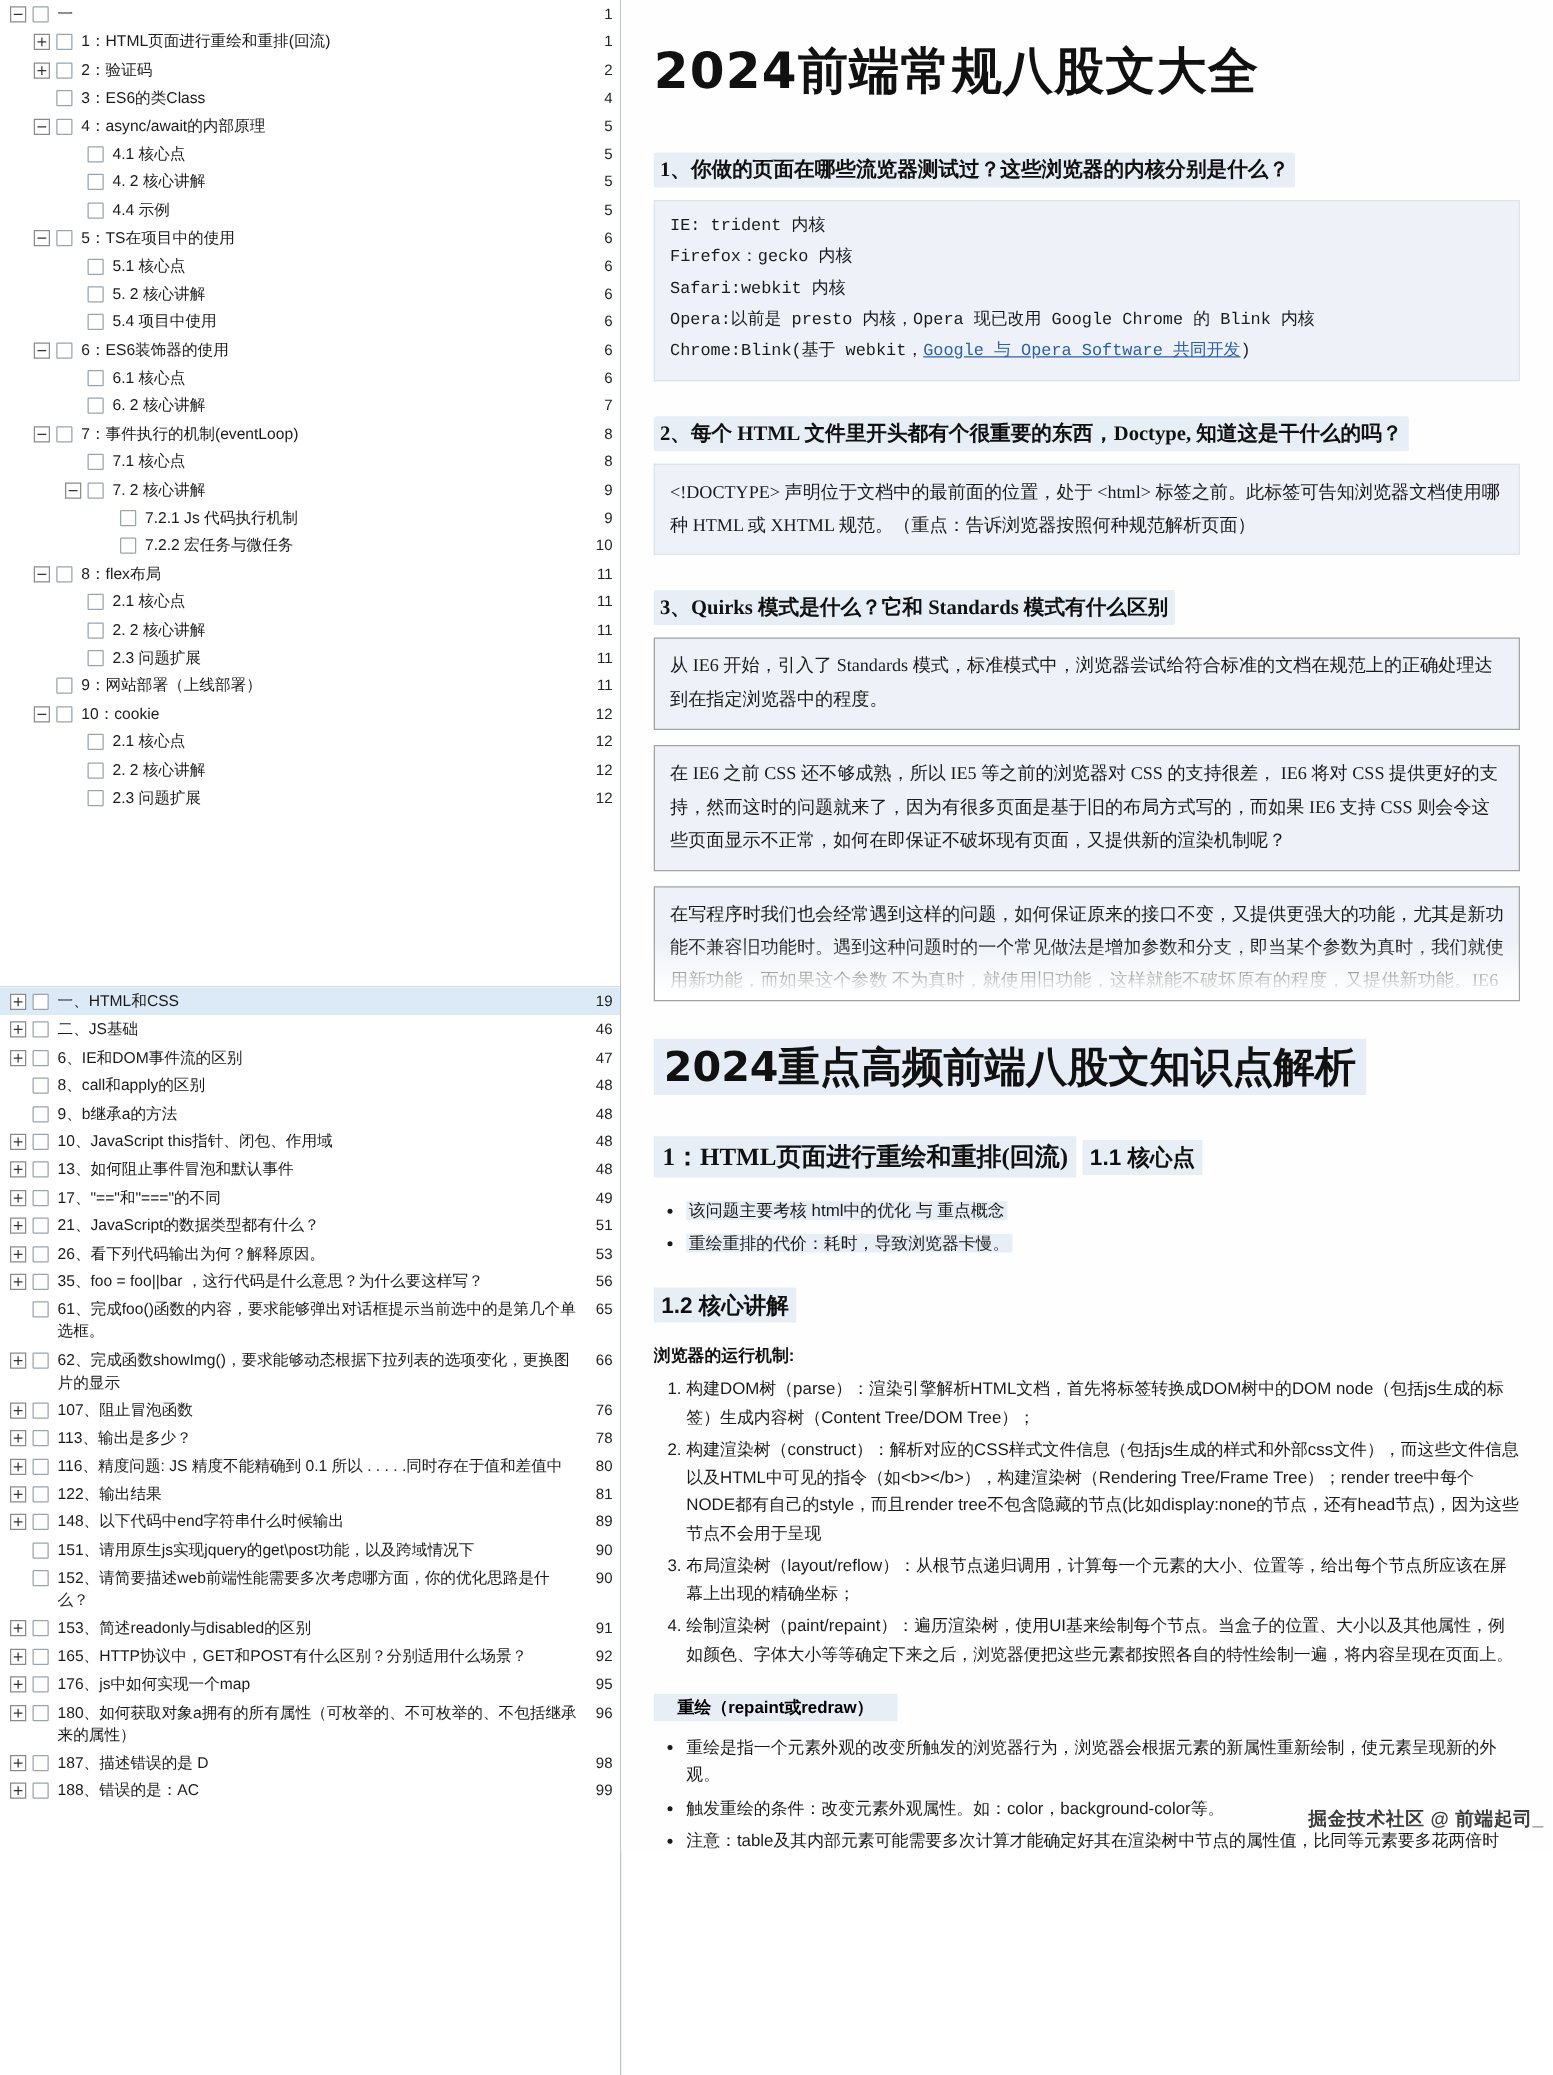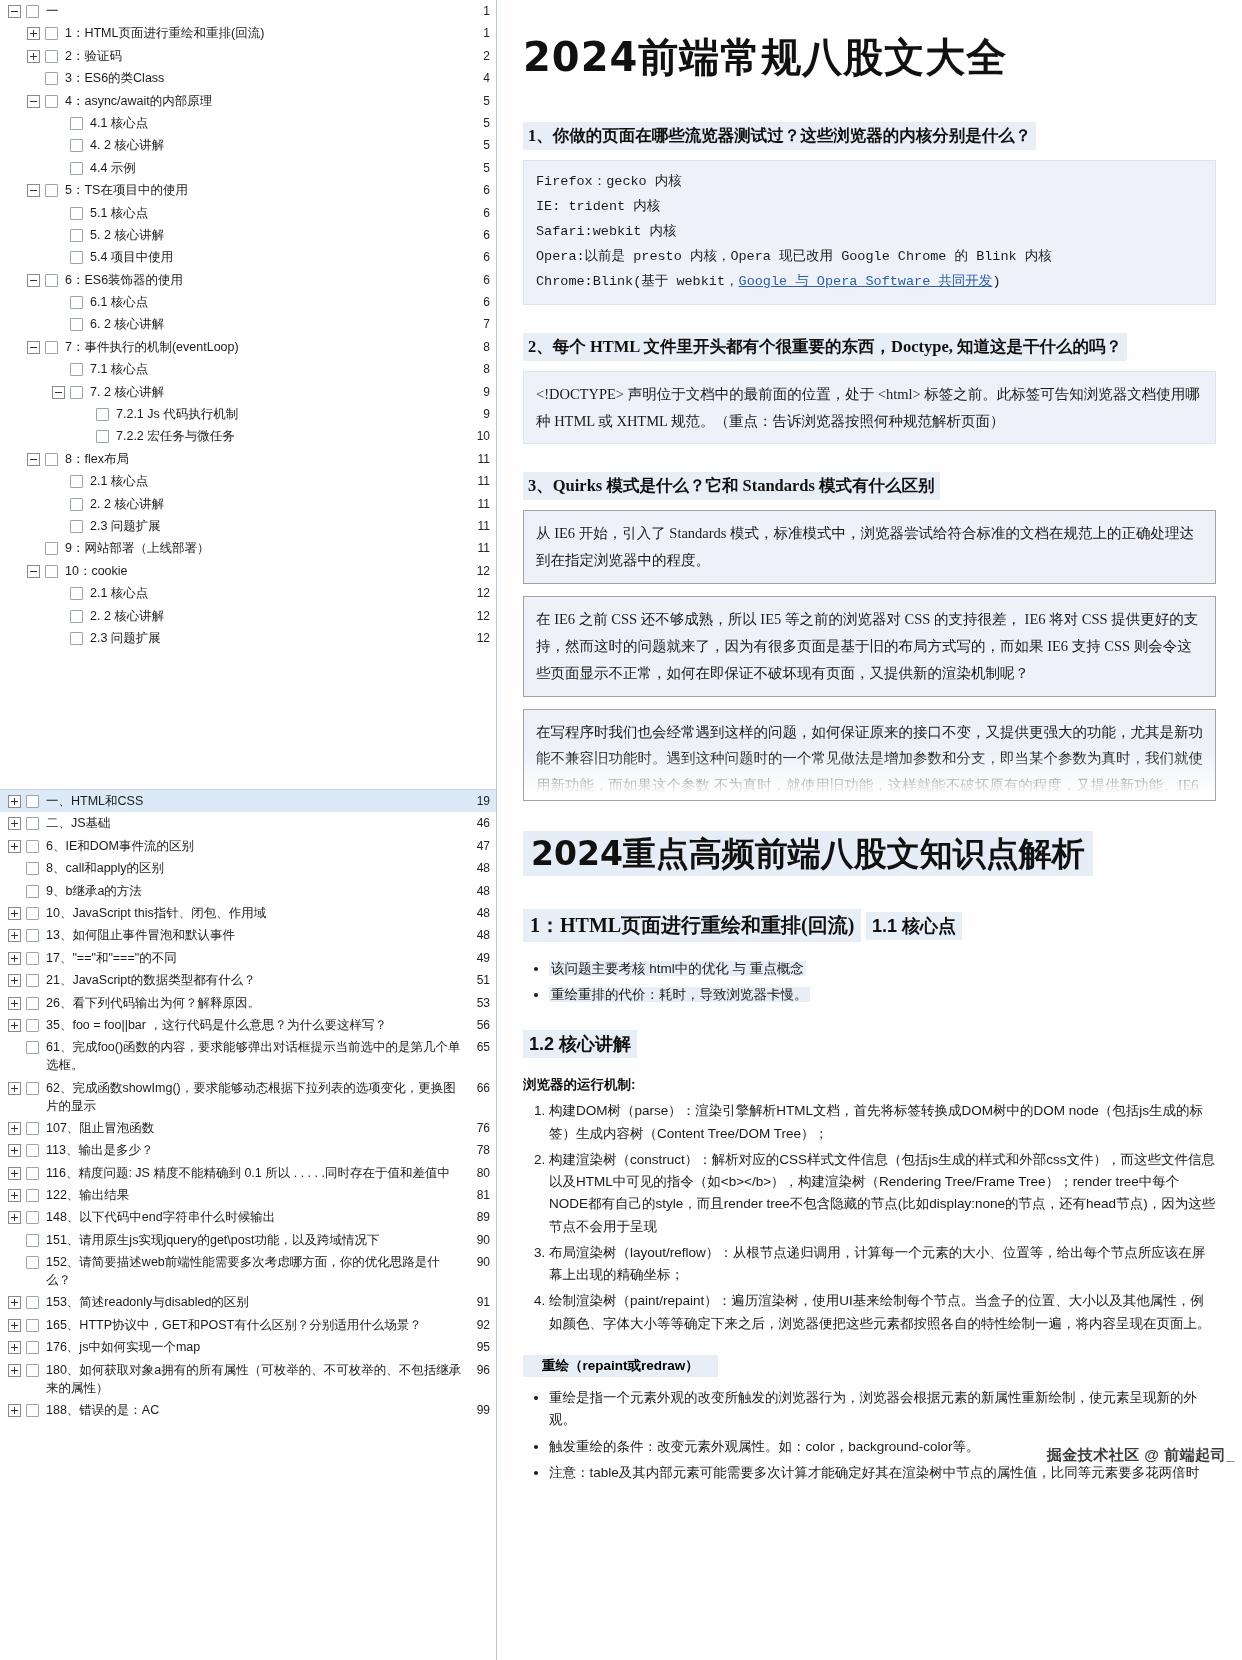--- a/index.html
+++ b/index.html
@@ -679,36 +679,44 @@
             <span class="toggle plus"></span>
             <span class="bk"></span>
             <span class="label">180、如何获取对象a拥有的所有属性（可枚举的、不可枚举的、不包括继承来的属性）</span>
           </div>
           <span class="pnum">96</span>
         </div>
         <div class="row lv0">
           <div class="row-left">
             <span class="toggle plus"></span>
             <span class="bk"></span>
+            <span class="label">187、描述错误的是 D</span>
+          </div>
+          <span class="pnum">98</span>
+        </div>
+        <div class="row lv0">
+          <div class="row-left">
+            <span class="toggle plus"></span>
+            <span class="bk"></span>
             <span class="label">188、错误的是：AC</span>
           </div>
           <span class="pnum">99</span>
         </div>
       </div>
   </div>
 
   <div class="doc-pane">
     <div class="doc-inner">
 
       <div class="big-title">2024前端常规八股文大全</div>
 
       <div class="q-head">1、你做的页面在哪些流览器测试过？这些浏览器的内核分别是什么？</div>
       <div class="blockbox mono">
+        <p>IE: trident 内核</p>
         <p>Firefox：gecko 内核</p>
-        <p>IE: trident 内核</p>
         <p>Safari:webkit 内核</p>
         <p>Opera:以前是 presto 内核，Opera 现已改用 Google Chrome 的 Blink 内核</p>
         <p><span>Chrome:Blink(基于 webkit，</span><a class="link" href="#">Google 与 Opera Software 共同开发</a><span>)</span></p>
       </div>
 
       <div class="q-head">2、每个 HTML 文件里开头都有个很重要的东西，Doctype, 知道这是干什么的吗？</div>
       <div class="blockbox">&lt;!DOCTYPE&gt;  声明位于文档中的最前面的位置，处于  &lt;html&gt;  标签之前。此标签可告知浏览器文档使用哪种  HTML  或  XHTML  规范。（重点：告诉浏览器按照何种规范解析页面）</div>
 
       <div class="q-head">3、Quirks 模式是什么？它和 Standards 模式有什么区别</div>
       <div class="plain">从 IE6 开始，引入了 Standards 模式，标准模式中，浏览器尝试给符合标准的文档在规范上的正确处理达到在指定浏览器中的程度。</div>

